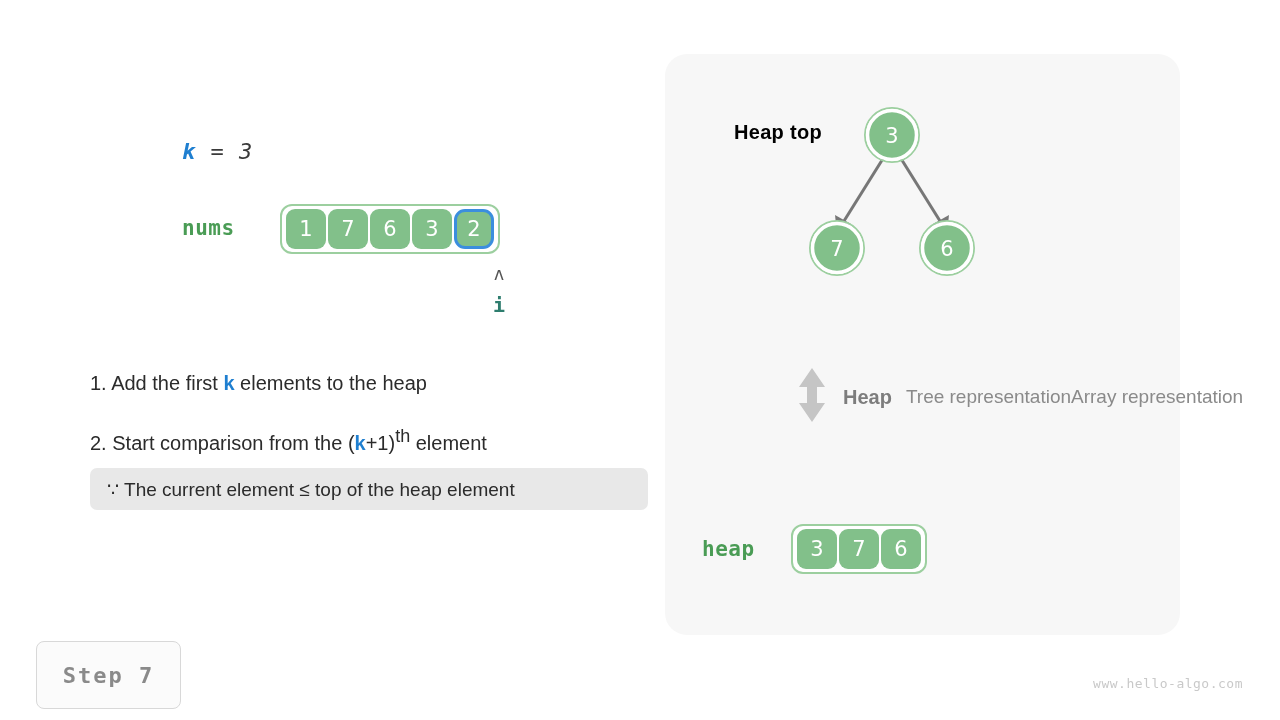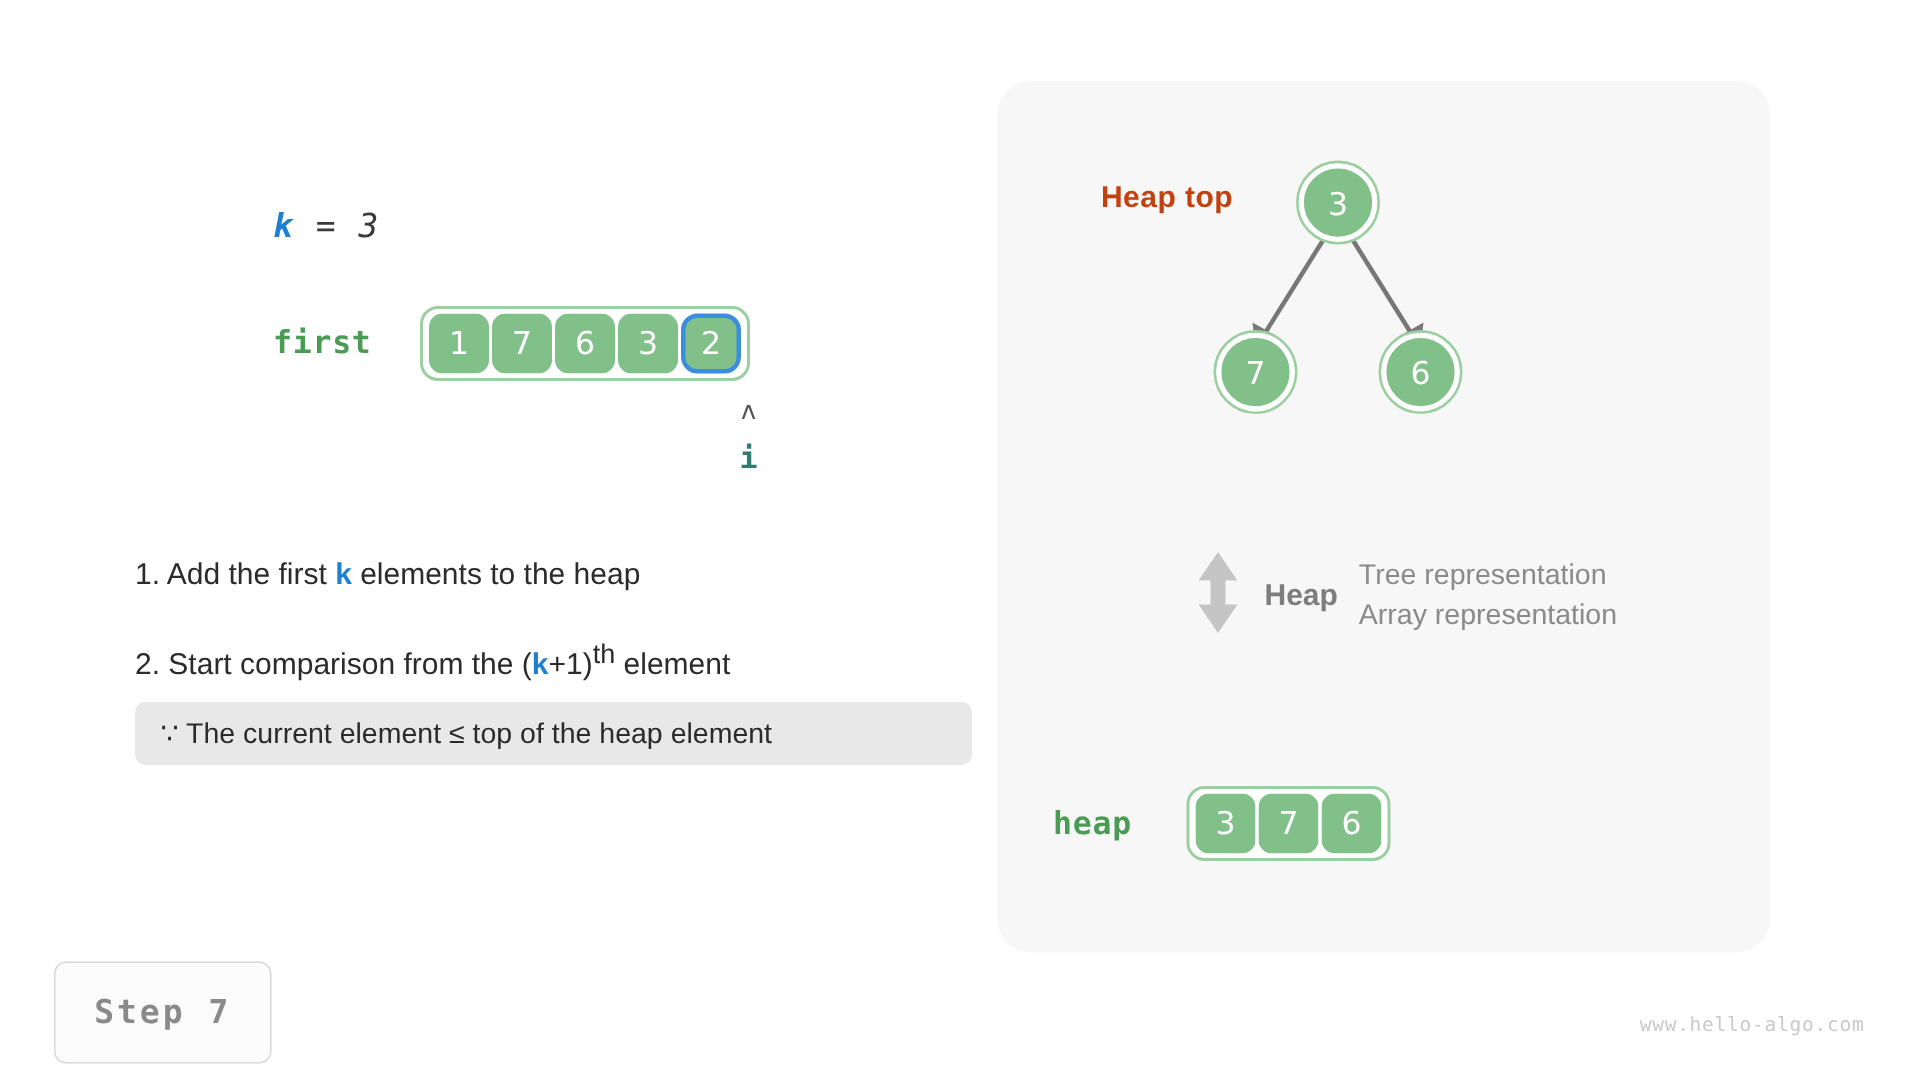--- a/index.html
+++ b/index.html
@@ -170,21 +170,21 @@
     width: 515px; height: 581px;
     background: #f7f7f7;
     border-radius: 22px;
   }
 
   #heap-top-label {
     position: absolute;
     left: 734px; top: 121px;
     font-size: 20px;
     font-weight: bold;
-    color: #c2410c;
+    color: #000000;
     letter-spacing: 0.3px;
   }
 
   #tree-svg {
     position: absolute;
     left: 780px; top: 95px;
   }
   .tree-node-circle { fill: #82c08a; stroke: #ffffff; stroke-width: 3.5; }
   .tree-node-ring   { fill: none; stroke: #9ccf9f; stroke-width: 2; }
   .tree-node-text {
@@ -203,21 +203,21 @@
     display: flex;
     align-items: center;
   }
   #legend .legend-icon { margin-right: 14px; }
   #legend .legend-title {
     font-size: 20px;
     font-weight: bold;
     color: #7d7d7d;
     margin-right: 14px;
   }
-  #legend .legend-texts { display: flex; flex-direction: column; }
+  #legend .legend-texts { display: flex; flex-direction: row; }
   #legend .legend-texts div {
     font-size: 19px;
     color: #8a8a8a;
     line-height: 1.42;
   }
 </style>
 </head>
 <body>
 
 <div class="abs" id="right-panel"></div>
@@ -274,21 +274,21 @@
   <div class="array-cell">7</div>
   <div class="array-cell">6</div>
 </div>
 
 <div class="abs" id="k-line">
   <span class="var-k">k</span>
   <span class="eq">=</span>
   <span class="val">3</span>
 </div>
 
-<div class="abs" id="nums-label">first</div>
+<div class="abs" id="nums-label">nums</div>
 
 <div class="array-frame" id="nums-array">
   <div class="array-cell">1</div>
   <div class="array-cell">7</div>
   <div class="array-cell">6</div>
   <div class="array-cell">3</div>
   <div class="array-cell highlight">2</div>
 </div>
 
 <div class="abs" id="pointer-caret">ʌ</div>

